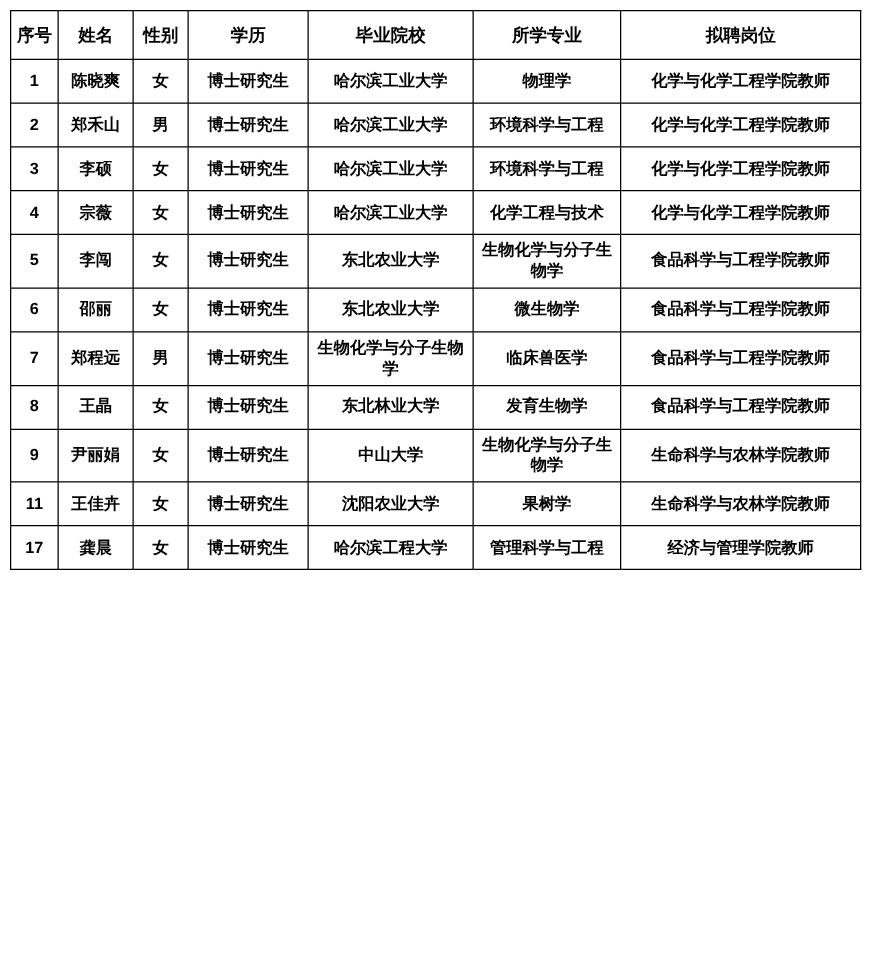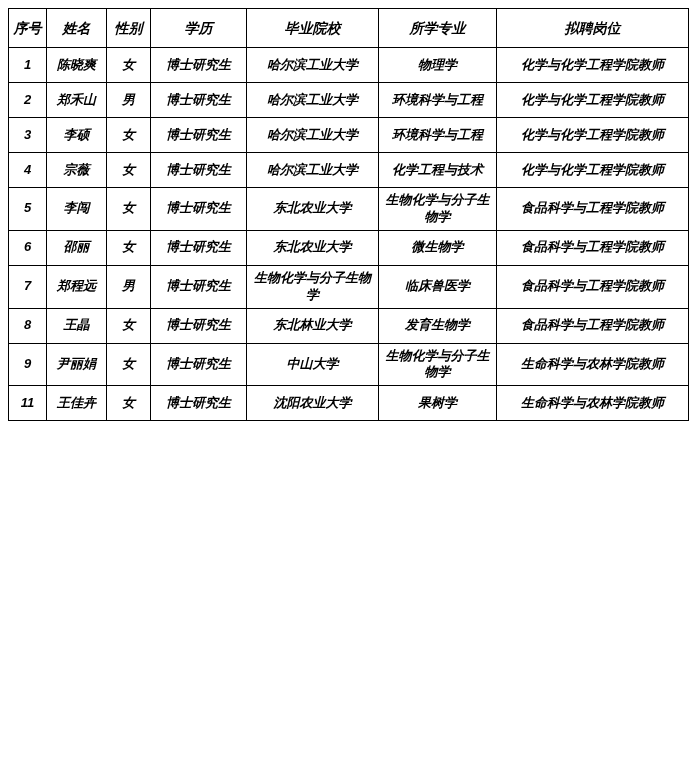--- a/index.html
+++ b/index.html
@@ -16,21 +16,20 @@
   .table-wrap {
     padding: 8px 8px 0 8px;
     box-sizing: border-box;
     width: 696px;
   }
   table.candidates {
     border-collapse: collapse;
     width: 680px;
     table-layout: fixed;
     font-size: 13px;
-    font-style: italic;
   }
   table.candidates th,
   table.candidates td {
     border: 1px solid #000000;
     text-align: center;
     vertical-align: middle;
     padding: 4px 2px;
     font-weight: bold;
     line-height: 1.3;
     word-break: break-all;
@@ -160,15 +159,24 @@
         </tr>
         <tr>
           <td>11</td>
           <td>王佳卉</td>
           <td>女</td>
           <td>博士研究生</td>
           <td>沈阳农业大学</td>
           <td>果树学</td>
           <td>生命科学与农林学院教师</td>
         </tr>
+        <tr>
+          <td>17</td>
+          <td>龚晨</td>
+          <td>女</td>
+          <td>博士研究生</td>
+          <td>哈尔滨工程大学</td>
+          <td>管理科学与工程</td>
+          <td>经济与管理学院教师</td>
+        </tr>
       </tbody>
   </table>
 </div>
 
 </body></html>

